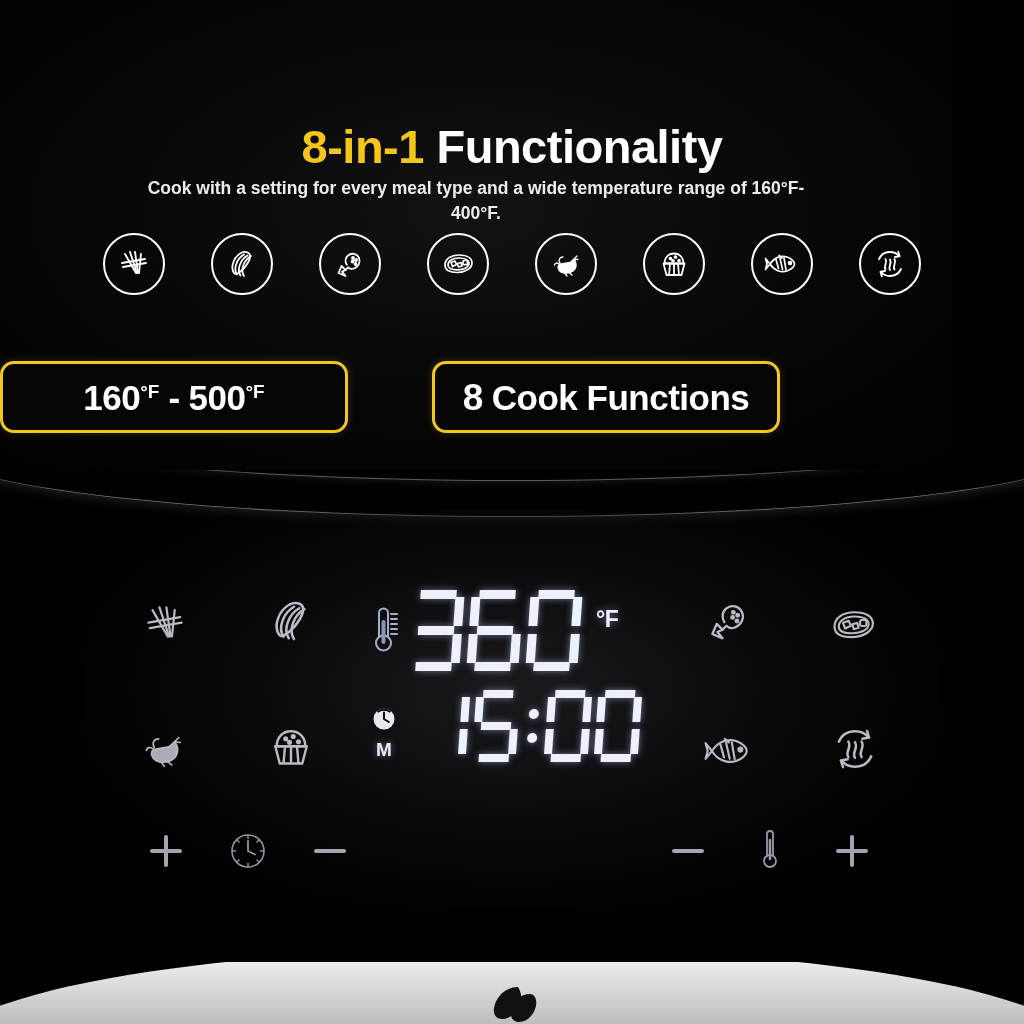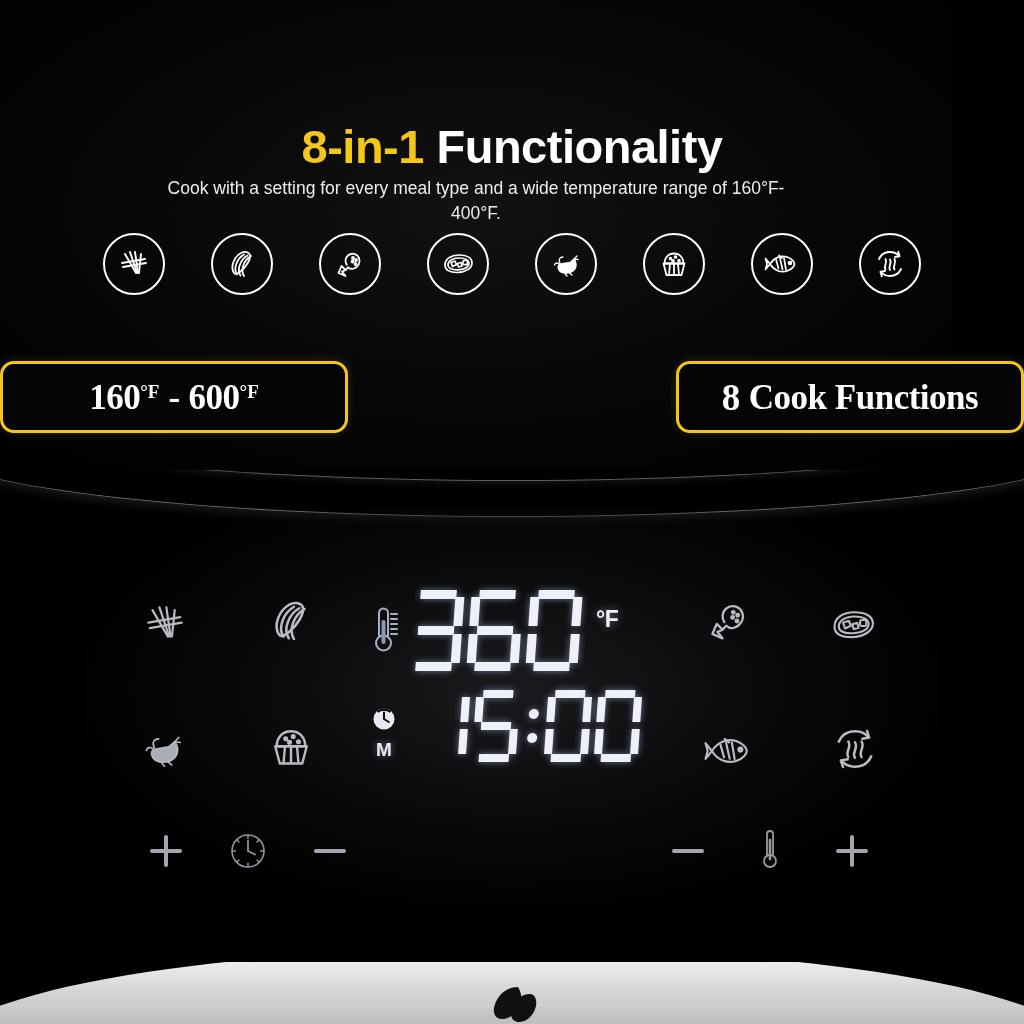--- a/index.html
+++ b/index.html
@@ -20,40 +20,40 @@
     position:absolute;left:0;top:92px;width:1024px;text-align:center;
     font-size:47px;font-weight:bold;letter-spacing:-0.5px;
     line-height:1;white-space:nowrap;
   }
   .headline .hl-accent{color:#F3C61C;}
   .headline .hl-main{color:#FFFFFF;}
 
   .subline{
     position:absolute;left:50%;transform:translateX(-50%);top:158px;
     width:660px;text-align:center;color:#EDEDED;
-    font-size:17.5px;line-height:1.45;font-weight:400;
+    font-size:17.5px;line-height:1.45;font-weight:700;
   }
 
   
   .icon-row{
     position:absolute;left:0;top:233px;width:1024px;
     display:flex;justify-content:center;align-items:center;gap:46px;
   }
   .icon-circle{
     width:62px;height:62px;border-radius:50%;
     border:2px solid #FFFFFF;
     display:flex;align-items:center;justify-content:center;
     box-sizing:border-box;flex:0 0 auto;
   }
   .icon-circle svg{display:block;}
 
   
   .badge-row{
     position:absolute;left:0;top:361px;width:1024px;
-    display:flex;justify-content:space-between;gap:38px;font-family:Liberation Serif, serif;
+    display:flex;justify-content:flex-start;gap:84px;
   }
   .badge{
     box-sizing:border-box;height:72px;
     border:3px solid #F2C61C;border-radius:14px;
     background:#050505;
     display:flex;align-items:center;justify-content:center;
     color:#fff;
     box-shadow:0 0 10px rgba(242,198,28,.18);
   }
   .badge-temp{width:348px;}
@@ -305,21 +305,21 @@
 
     </div>
 
     <div class="badge-row">
 
       <div class="badge badge-temp">
         <span class="badge-txt">
           <span>160</span>
             <span class="deg">°F</span>
             <span class="dash">-</span>
-            <span>600</span>
+            <span>500</span>
             <span class="deg">°F</span>
         </span>
       </div>
 
       <div class="badge badge-fn">
         <span class="badge-txt">
           <span class="big8">8</span>
             <span>Cook Functions</span>
         </span>
       </div>

